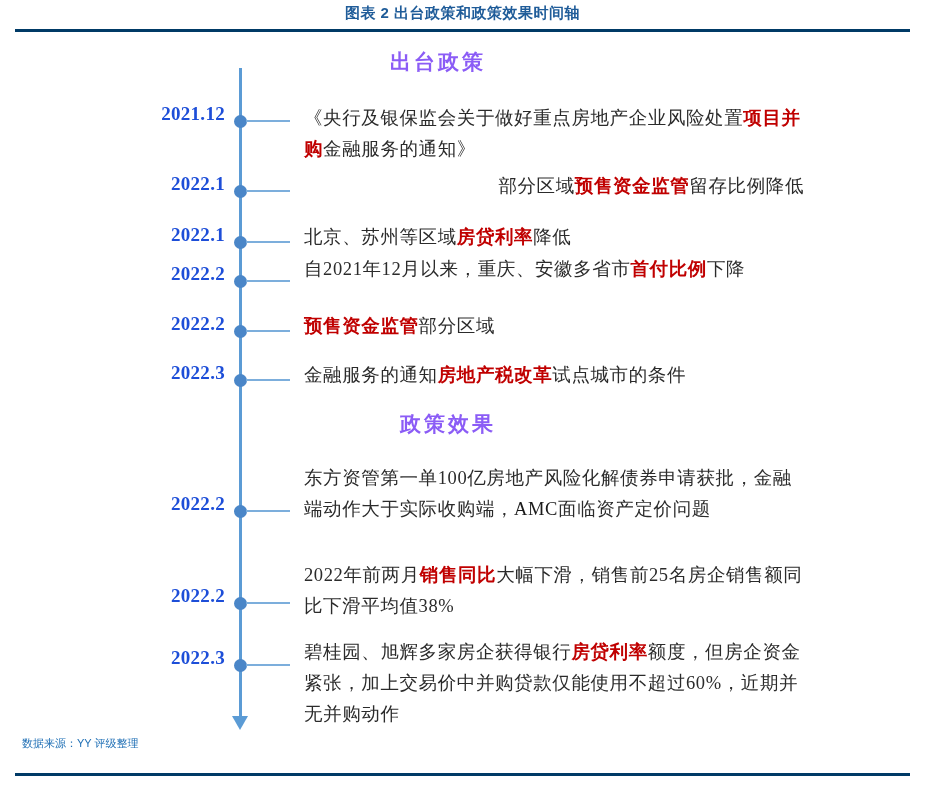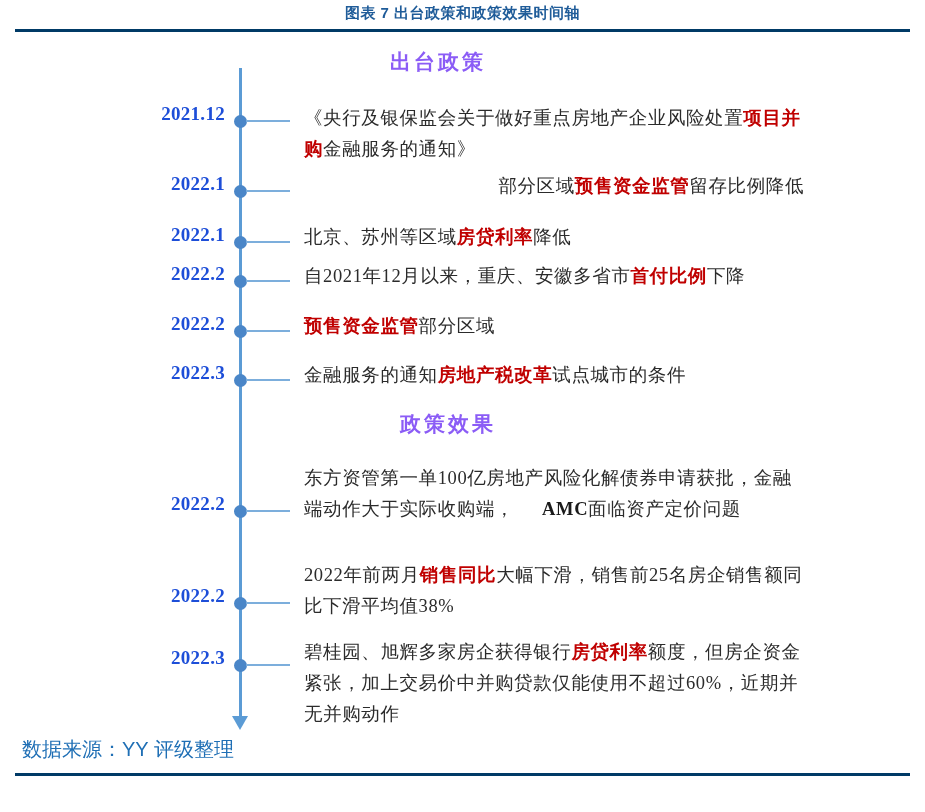--- a/index.html
+++ b/index.html
@@ -26,21 +26,21 @@
   }
 
   
   .rule-bottom{
     position:absolute;left:15px;top:773px;width:895px;height:3px;
     background:#003A66;
   }
   .source{
     position:absolute;left:22px;top:736px;
     font-family:"Liberation Sans","DejaVu Sans",sans-serif;
-    font-size:20px;color:#1F6FB5;
+    font-size:11px;color:#1F6FB5;
   }
 
   
   .spine{
     position:absolute;left:239px;top:68px;width:3px;height:655px;
     background:#5B9BD5;
   }
   .spine-arrow{
     position:absolute;left:232px;top:716px;
     width:0;height:0;
@@ -81,26 +81,26 @@
     background:#7CAEDC;
   }
   .body-text{
     position:absolute;left:304px;width:500px;
     font-size:18.5px;line-height:31px;
     color:#2b2b2b;
     font-family:"Liberation Serif","DejaVu Serif",serif;
     letter-spacing:.6px;
   }
   .hl{color:#C00000;font-weight:bold;}
-  .bold-dark{color:#1a1a1a;font-weight:bold;margin-left:28px;}
+  .bold-dark{color:#1a1a1a;font-weight:normal;}
 </style>
 </head>
 <body>
 
-<div class="fig-title">图表 7 出台政策和政策效果时间轴</div>
+<div class="fig-title">图表 2 出台政策和政策效果时间轴</div>
 
 <div class="rule-top"></div>
 
 <div class="spine"></div>
 <div class="spine-arrow"></div>
 
 <div class="section-head" id="sec0" style="left:390px;top:48px;">出台政策</div>
 
 <div class="section-head" id="sec1" style="left:400px;top:410px;">政策效果</div>
 
@@ -120,21 +120,21 @@
     <div class="row">
       <div class="date" style="top: 224px;">2022.1</div>
       <div class="dot" style="top: 236px;"></div>
       <div class="connector" style="top: 241px;"></div>
       <div class="body-text" style="top: 222px;"><span>北京、苏州等区域</span><span class="hl">房贷利率</span><span>降低</span></div>
     </div>
     <div class="row">
       <div class="date" style="top: 263px;">2022.2</div>
       <div class="dot" style="top: 275px;"></div>
       <div class="connector" style="top: 280px;"></div>
-      <div class="body-text" style="top: 261px;"><span>自2021年12月以来，重庆、安徽多省市</span><span class="hl">首付比例</span><span>下降</span></div>
+      <div class="body-text" style="top: 254px;"><span>自2021年12月以来，重庆、安徽多省市</span><span class="hl">首付比例</span><span>下降</span></div>
     </div>
     <div class="row">
       <div class="date" style="top: 313px;">2022.2</div>
       <div class="dot" style="top: 325px;"></div>
       <div class="connector" style="top: 330px;"></div>
       <div class="body-text" style="top: 311px;"><span class="hl">预售资金监管</span><span>部分区域</span></div>
     </div>
     <div class="row">
       <div class="date" style="top: 362px;">2022.3</div>
       <div class="dot" style="top: 374px;"></div>

